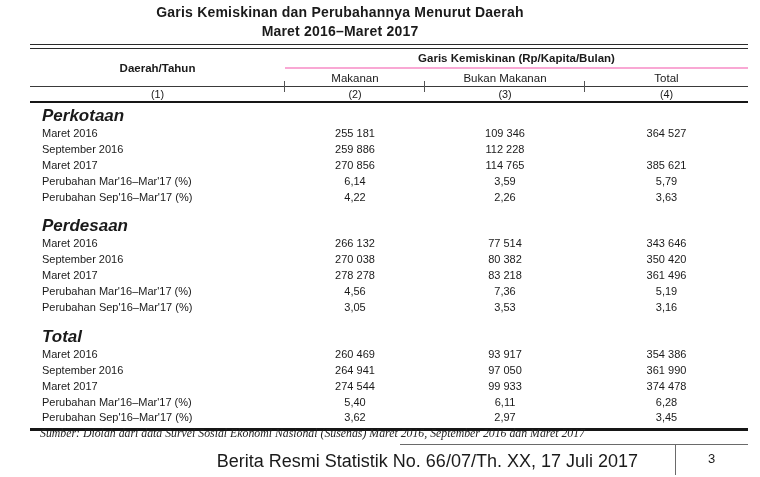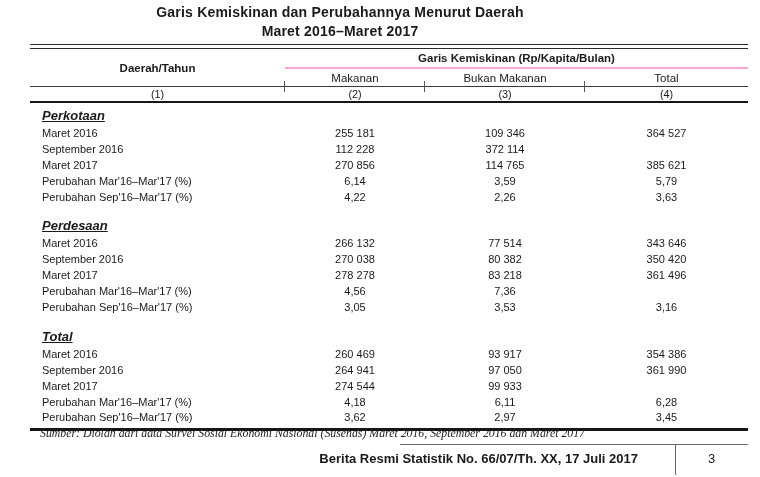--- a/index.html
+++ b/index.html
@@ -27,31 +27,31 @@
   .cell-colhead { grid-row:2; display:flex; align-items:center; justify-content:center;
                   font-weight:normal; font-size:11.5px; }
   .numbers-row  { height:14px; font-size:10.8px; }
   .numbers-row > div { display:flex; align-items:center; justify-content:center; }
 
   .tick { position:absolute; width:1px; height:11px; background:#555; }
 
   .section { margin-top:4px; }
   .section + .section { margin-top:13px; }
   .section-label { padding:2px 0 2px 12px; font-weight:bold; font-style:italic;
-                   text-decoration:underline; font-size:13px; line-height:14px; }
+                   font-size:17px; line-height:14px; }
   .data-row { height:15.9px; font-size:11px; align-items:center; }
   .data-row .rlabel { padding-left:12px; white-space:nowrap; }
   .data-row .num { text-align:center; }
 
   .source-line { position:absolute; left:40px; top:426px; font-size:11.8px; font-style:italic;
                  font-family:"Liberation Serif","DejaVu Serif",serif; color:#222; white-space:nowrap; }
 
   .footer-rule  { position:absolute; left:400px; top:444px; width:348px; height:1px; background:#6a6a6a; }
   .footer-vline { position:absolute; left:675px; top:444px; width:1px; height:31px; background:#6a6a6a; }
-  .footer-pub   { position:absolute; right:122px; top:451px; font-weight:bold; font-size:13px; white-space:nowrap; }
+  .footer-pub   { position:absolute; right:122px; top:451px; font-weight:normal; font-size:18px; white-space:nowrap; }
   .footer-page  { position:absolute; left:675px; top:451px; width:73px; text-align:center; font-size:13px; }
 </style>
 </head>
 <body>
 
 <div class="title-block">
   <div class="title-line">Garis Kemiskinan dan Perubahannya Menurut Daerah</div>
   <div class="title-line">Maret 2016–Maret 2017</div>
 </div>
 
@@ -84,22 +84,22 @@
   <div class="section">
     <div class="section-label">Perkotaan</div>
     <div class="hgrid data-row">
       <div class="rlabel">Maret 2016</div>
       <div class="num">255 181</div>
       <div class="num">109 346</div>
       <div class="num">364 527</div>
     </div>
     <div class="hgrid data-row">
       <div class="rlabel">September 2016</div>
+      <div class="num">259 886</div>
       <div class="num">112 228</div>
-      <div class="num">372 114</div>
     </div>
     <div class="hgrid data-row">
       <div class="rlabel">Maret 2017</div>
       <div class="num">270 856</div>
       <div class="num">114 765</div>
       <div class="num">385 621</div>
     </div>
     <div class="hgrid data-row">
       <div class="rlabel">Perubahan Mar'16–Mar'17 (%)</div>
       <div class="num">6,14</div>
@@ -131,20 +131,21 @@
     <div class="hgrid data-row">
       <div class="rlabel">Maret 2017</div>
       <div class="num">278 278</div>
       <div class="num">83 218</div>
       <div class="num">361 496</div>
     </div>
     <div class="hgrid data-row">
       <div class="rlabel">Perubahan Mar'16–Mar'17 (%)</div>
       <div class="num">4,56</div>
       <div class="num">7,36</div>
+      <div class="num">5,19</div>
     </div>
     <div class="hgrid data-row">
       <div class="rlabel">Perubahan Sep'16–Mar'17 (%)</div>
       <div class="num">3,05</div>
       <div class="num">3,53</div>
       <div class="num">3,16</div>
     </div>
   </div>
 
   <div class="section">
@@ -158,24 +159,25 @@
     <div class="hgrid data-row">
       <div class="rlabel">September 2016</div>
       <div class="num">264 941</div>
       <div class="num">97 050</div>
       <div class="num">361 990</div>
     </div>
     <div class="hgrid data-row">
       <div class="rlabel">Maret 2017</div>
       <div class="num">274 544</div>
       <div class="num">99 933</div>
+      <div class="num">374 478</div>
     </div>
     <div class="hgrid data-row">
       <div class="rlabel">Perubahan Mar'16–Mar'17 (%)</div>
-      <div class="num">4,18</div>
+      <div class="num">5,40</div>
       <div class="num">6,11</div>
       <div class="num">6,28</div>
     </div>
     <div class="hgrid data-row">
       <div class="rlabel">Perubahan Sep'16–Mar'17 (%)</div>
       <div class="num">3,62</div>
       <div class="num">2,97</div>
       <div class="num">3,45</div>
     </div>
   </div>

